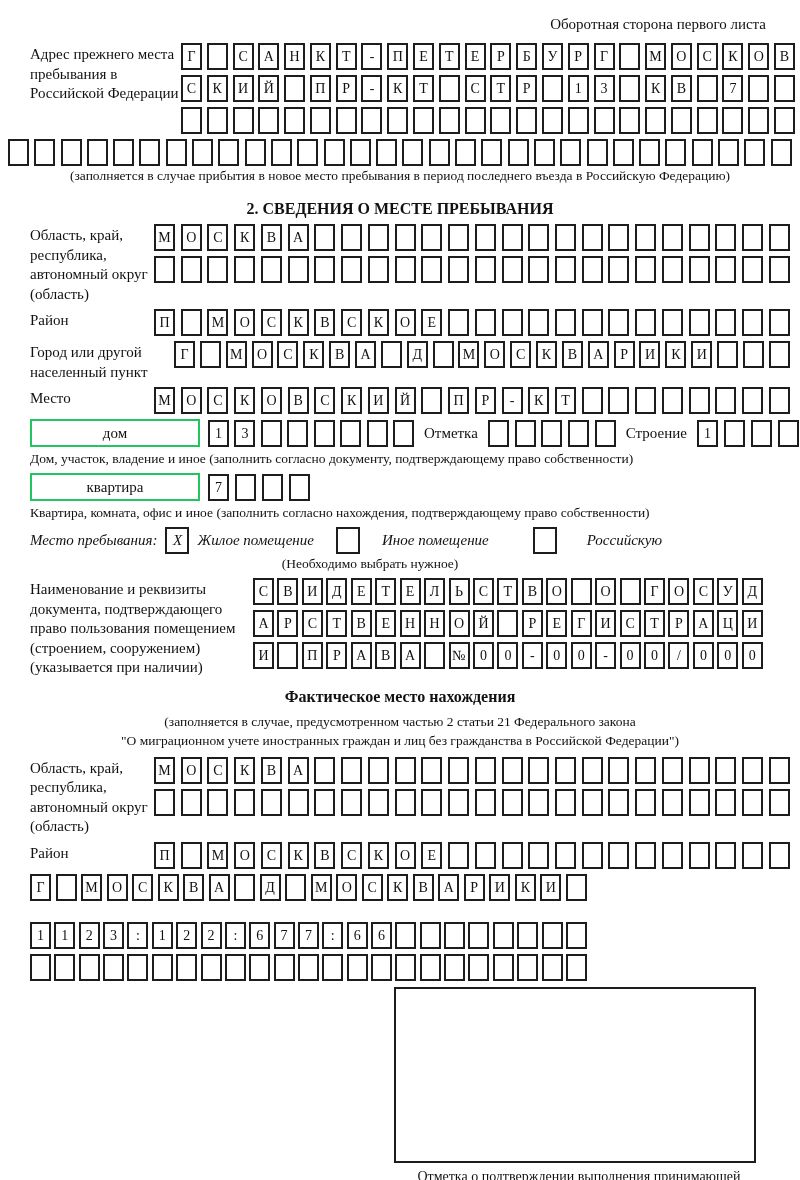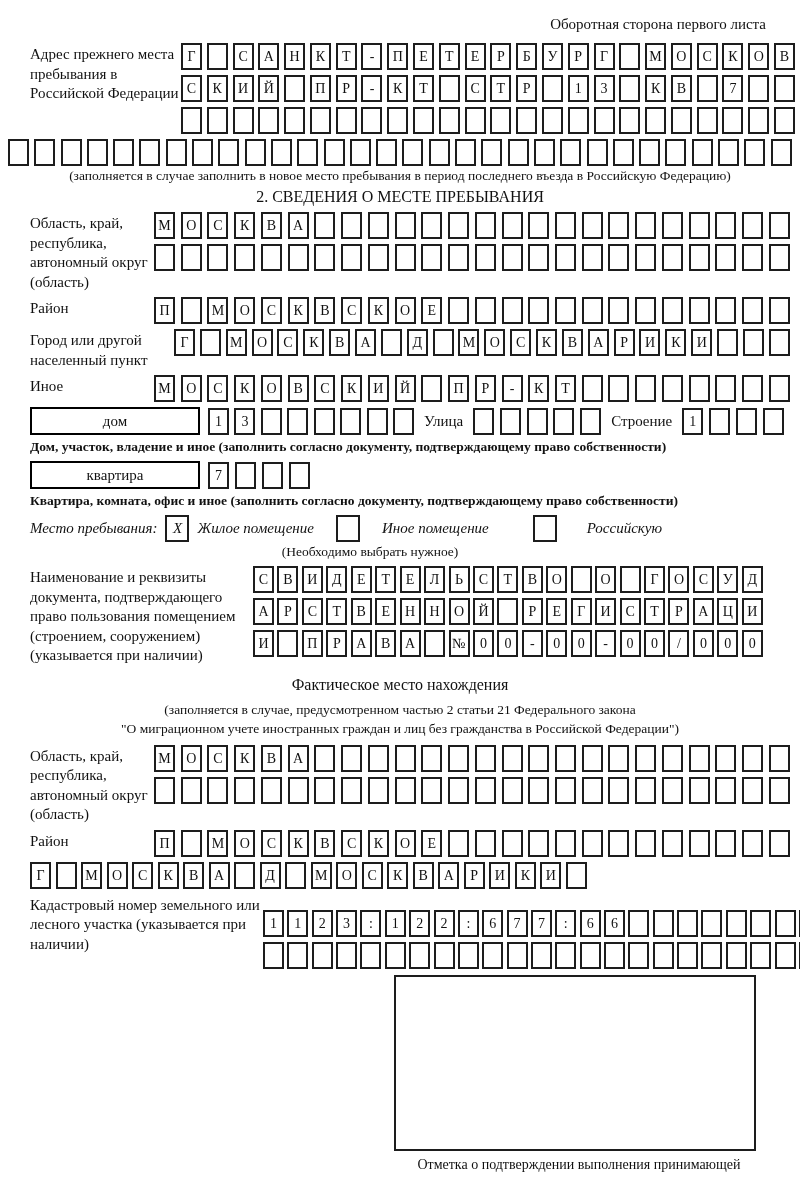--- a/index.html
+++ b/index.html
@@ -31,26 +31,26 @@
   .w22 { width:557px; }
   .w23 { width:557px; }
 
   .lbl-s1 { width:151px; }
   .lbl-s2 { width:124px; }
   .lbl-doc { width:223px; padding-right:14px; }
   .lbl-fact { width:233px; }
 
   .fullrow { margin:0 0 2px 8px; }
   .caption { text-align:center; font-size:13.5px; margin:2px 0 4px 0; }
-  .caption-left { font-size:13.5px; margin:1px 2px 6px 30px;font-weight:bold; }
-  .sec-title { text-align:center; font-weight:normal; font-size:16px; margin:4px 0 6px 0; }
+  .caption-left { font-size:13.5px; margin:1px 2px 6px 30px; }
+  .sec-title { text-align:center; font-weight:bold; font-size:16px; margin:16px 0 6px 0; }
 
   .inline-row { display:flex; align-items:center; margin:0 0 4px 30px; }
   .namedbox {
-    border:2px solid #000000; height:28px; text-align:center;
+    border:2px solid #22c55e; height:28px; text-align:center;
     font-size:15px; line-height:24px; flex:none;
   }
   .box-dom { width:170px; margin-right:8px; }
   .box-kv { width:170px; margin-right:8px; }
   .cells8 { width:206px; }
   .cells5 { width:128px; }
   .cells4 { width:102px; }
   .inline-lbl { font-size:15px; padding:0 10px; white-space:nowrap; }
 
   .checkbox {
@@ -185,21 +185,21 @@
       <span class="cell"></span>
       <span class="cell"></span>
       <span class="cell"></span>
       <span class="cell"></span>
       <span class="cell"></span>
       <span class="cell"></span>
       <span class="cell"></span>
       <span class="cell"></span>
     </div>
 </div>
-<div class="caption">(заполняется в случае заполнить в новое место пребывания в период последнего въезда в Российскую Федерацию)</div>
+<div class="caption">(заполняется в случае прибытия в новое место пребывания в период последнего въезда в Российскую Федерацию)</div>
 
 <div class="sec-title">2. СВЕДЕНИЯ О МЕСТЕ ПРЕБЫВАНИЯ</div>
 
 <div class="field">
   <div class="lbl lbl-s2">Область, край, республика, автономный округ (область)</div>
   <div class="grid">
     <div class="cells w24 rowgap">
         <span class="cell">М</span>
         <span class="cell">О</span>
         <span class="cell">С</span>
@@ -312,21 +312,21 @@
         <span class="cell">К</span>
         <span class="cell">И</span>
         <span class="cell"></span>
         <span class="cell"></span>
         <span class="cell"></span>
       </div>
   </div>
 </div>
 
 <div class="field">
-  <div class="lbl lbl-s2">Иное</div>
+  <div class="lbl lbl-s2">Место</div>
   <div class="grid">
     <div class="cells w24">
         <span class="cell">М</span>
         <span class="cell">О</span>
         <span class="cell">С</span>
         <span class="cell">К</span>
         <span class="cell">О</span>
         <span class="cell">В</span>
         <span class="cell">С</span>
         <span class="cell">К</span>
@@ -355,21 +355,21 @@
   <div class="cells cells8">
       <span class="cell">1</span>
       <span class="cell">3</span>
       <span class="cell"></span>
       <span class="cell"></span>
       <span class="cell"></span>
       <span class="cell"></span>
       <span class="cell"></span>
       <span class="cell"></span>
     </div>
-  <div class="inline-lbl">Улица</div>
+  <div class="inline-lbl">Отметка</div>
   <div class="cells cells5">
       <span class="cell"></span>
       <span class="cell"></span>
       <span class="cell"></span>
       <span class="cell"></span>
       <span class="cell"></span>
     </div>
   <div class="inline-lbl">Строение</div>
   <div class="cells cells4">
       <span class="cell">1</span>
@@ -382,21 +382,21 @@
 
 <div class="inline-row">
   <div class="namedbox box-kv">квартира</div>
   <div class="cells cells4">
       <span class="cell">7</span>
       <span class="cell"></span>
       <span class="cell"></span>
       <span class="cell"></span>
     </div>
 </div>
-<div class="caption-left">Квартира, комната, офис и иное (заполнить согласно документу, подтверждающему право собственности)</div>
+<div class="caption-left">Квартира, комната, офис и иное (заполнить согласно нахождения, подтверждающему право собственности)</div>
 
 <div class="mesto-row">
   <span>Место пребывания:</span>
   <span class="gap-s"></span>
   <span class="checkbox">X</span>
   <span class="gap-s"></span>
   <span>Жилое помещение</span>
   <span class="gap-m"></span>
   <span class="checkbox"></span>
   <span class="gap-m"></span>
@@ -602,21 +602,20 @@
         <span class="cell">Р</span>
         <span class="cell">И</span>
         <span class="cell">К</span>
         <span class="cell">И</span>
         <span class="cell"></span>
       </div>
   </div>
 </div>
 
 <div class="field">
-  <div class="lbl lbl-fact">Кадастровый номер земельного или лесного участка (указывается при наличии)</div>
   <div class="grid kad-grid">
     <div class="cells w23 rowgap">
         <span class="cell">1</span>
         <span class="cell">1</span>
         <span class="cell">2</span>
         <span class="cell">3</span>
         <span class="cell">:</span>
         <span class="cell">1</span>
         <span class="cell">2</span>
         <span class="cell">2</span>

